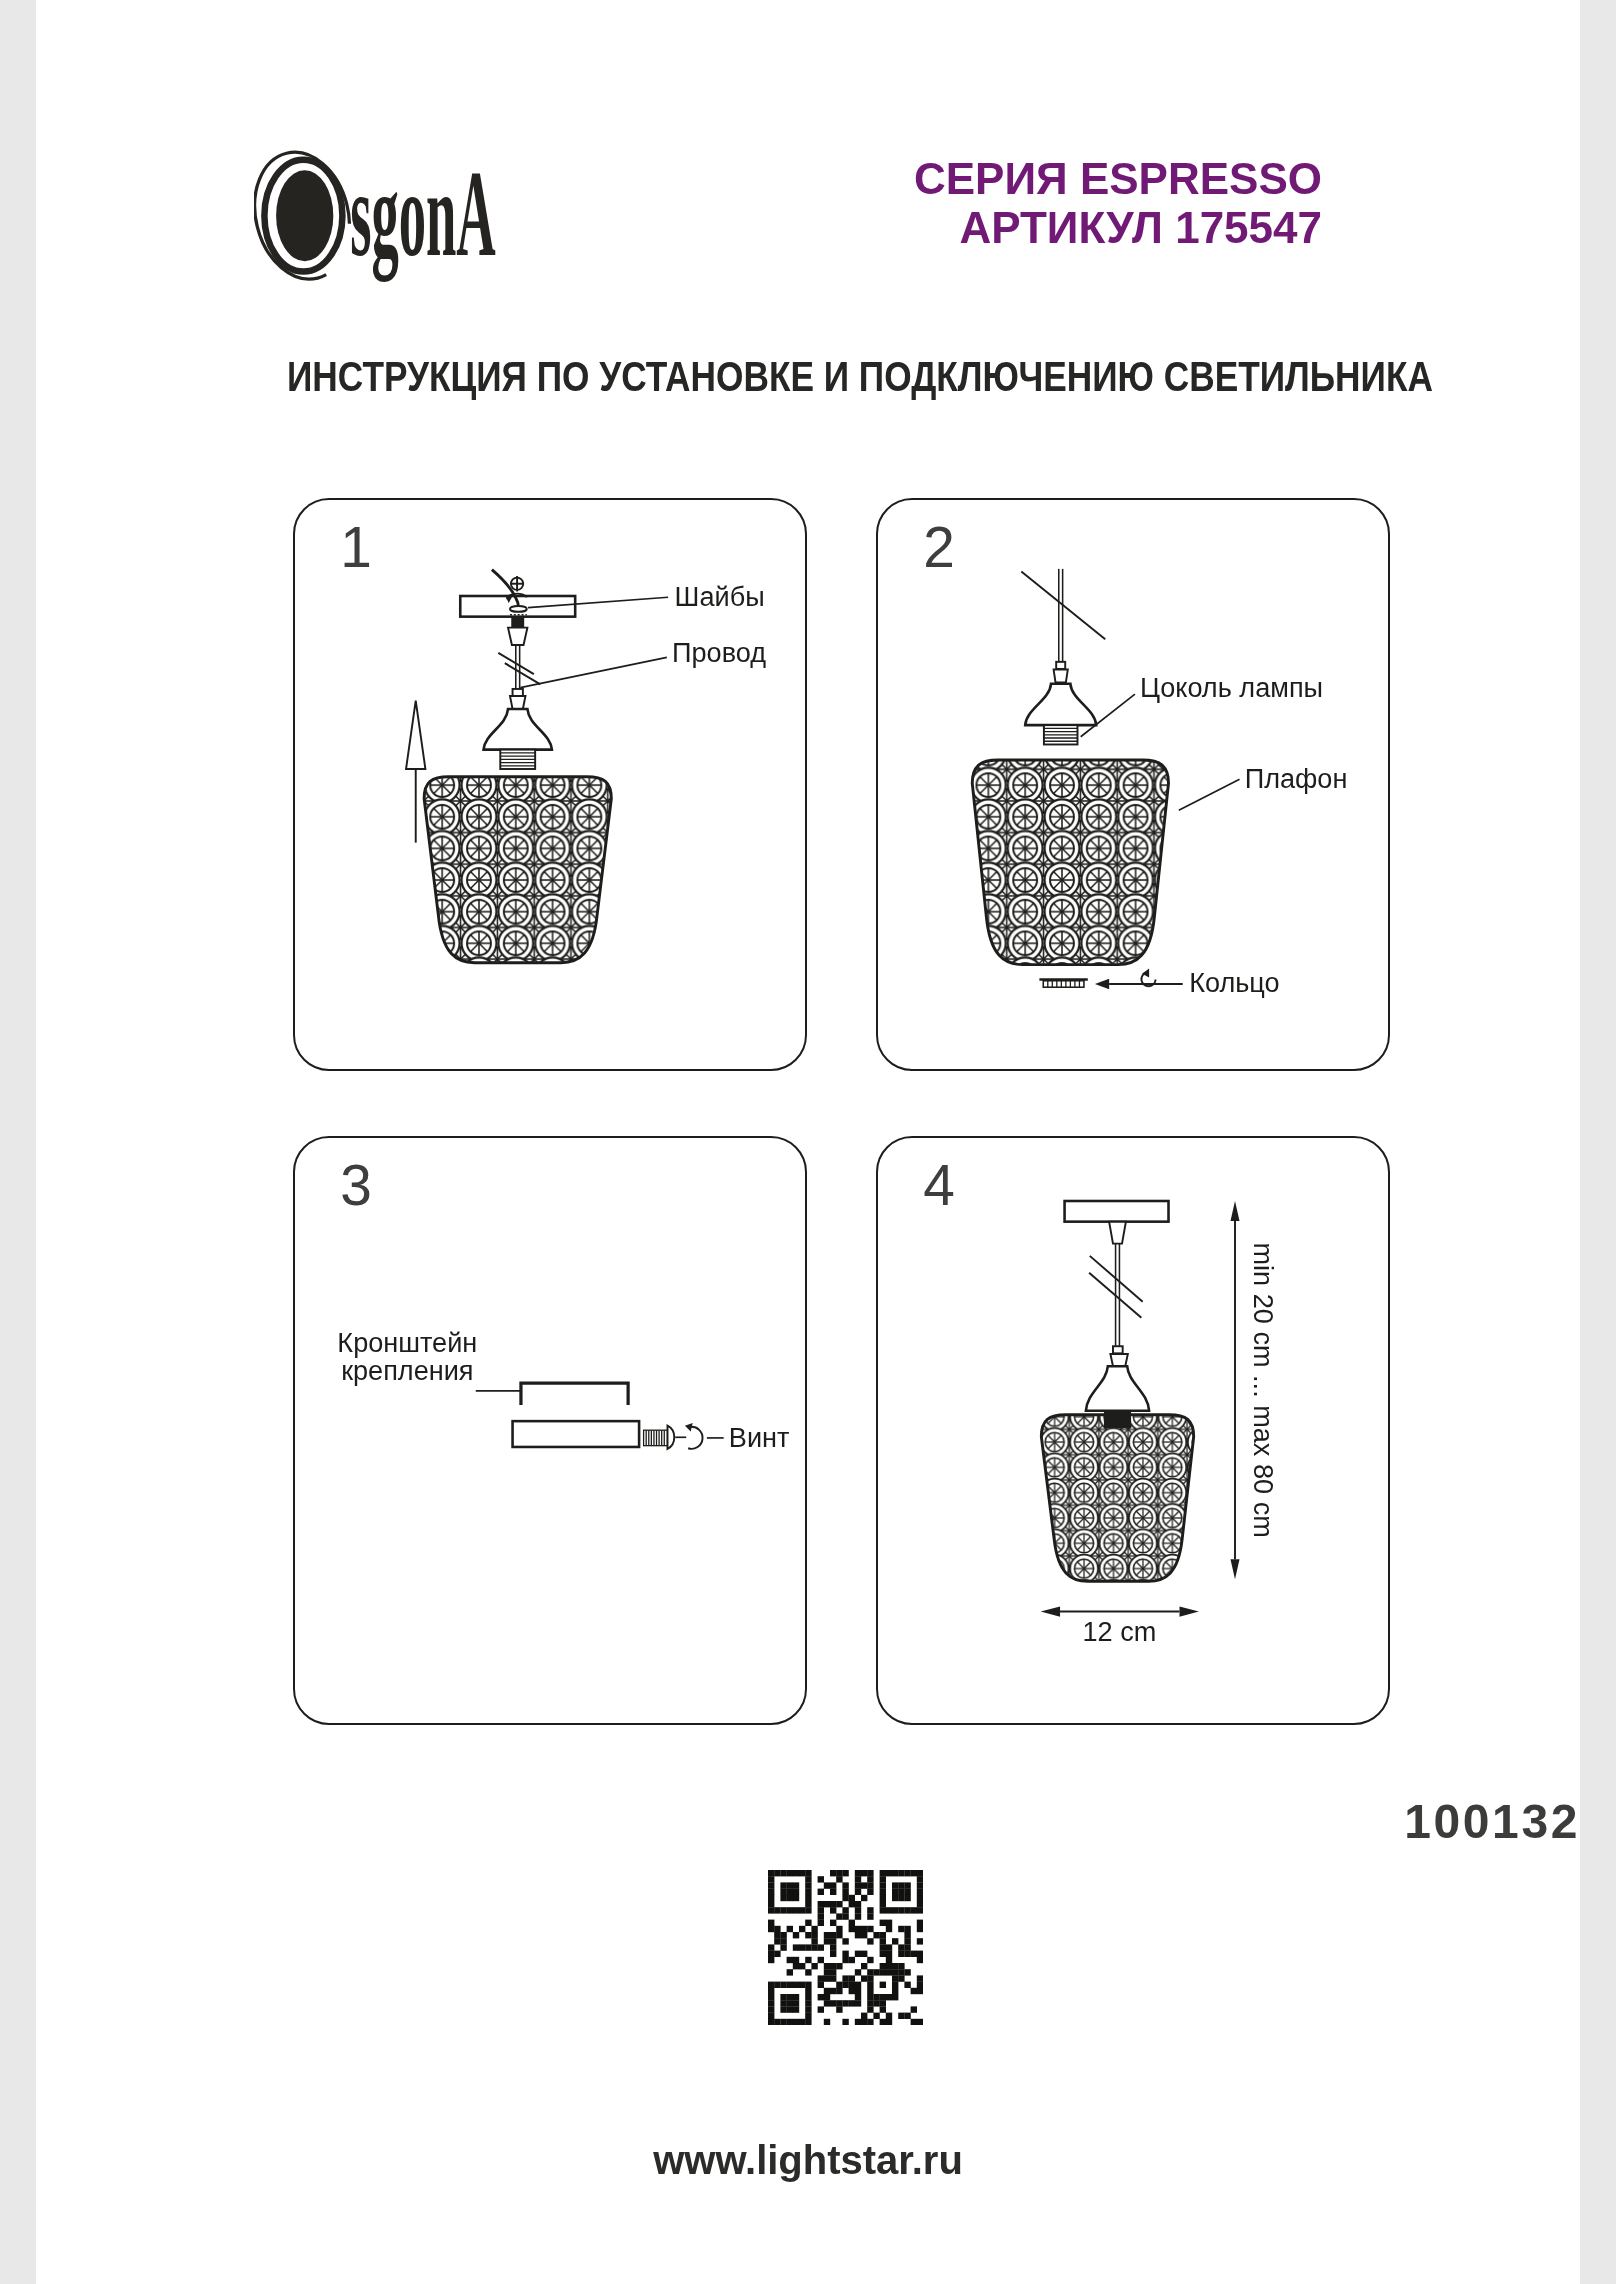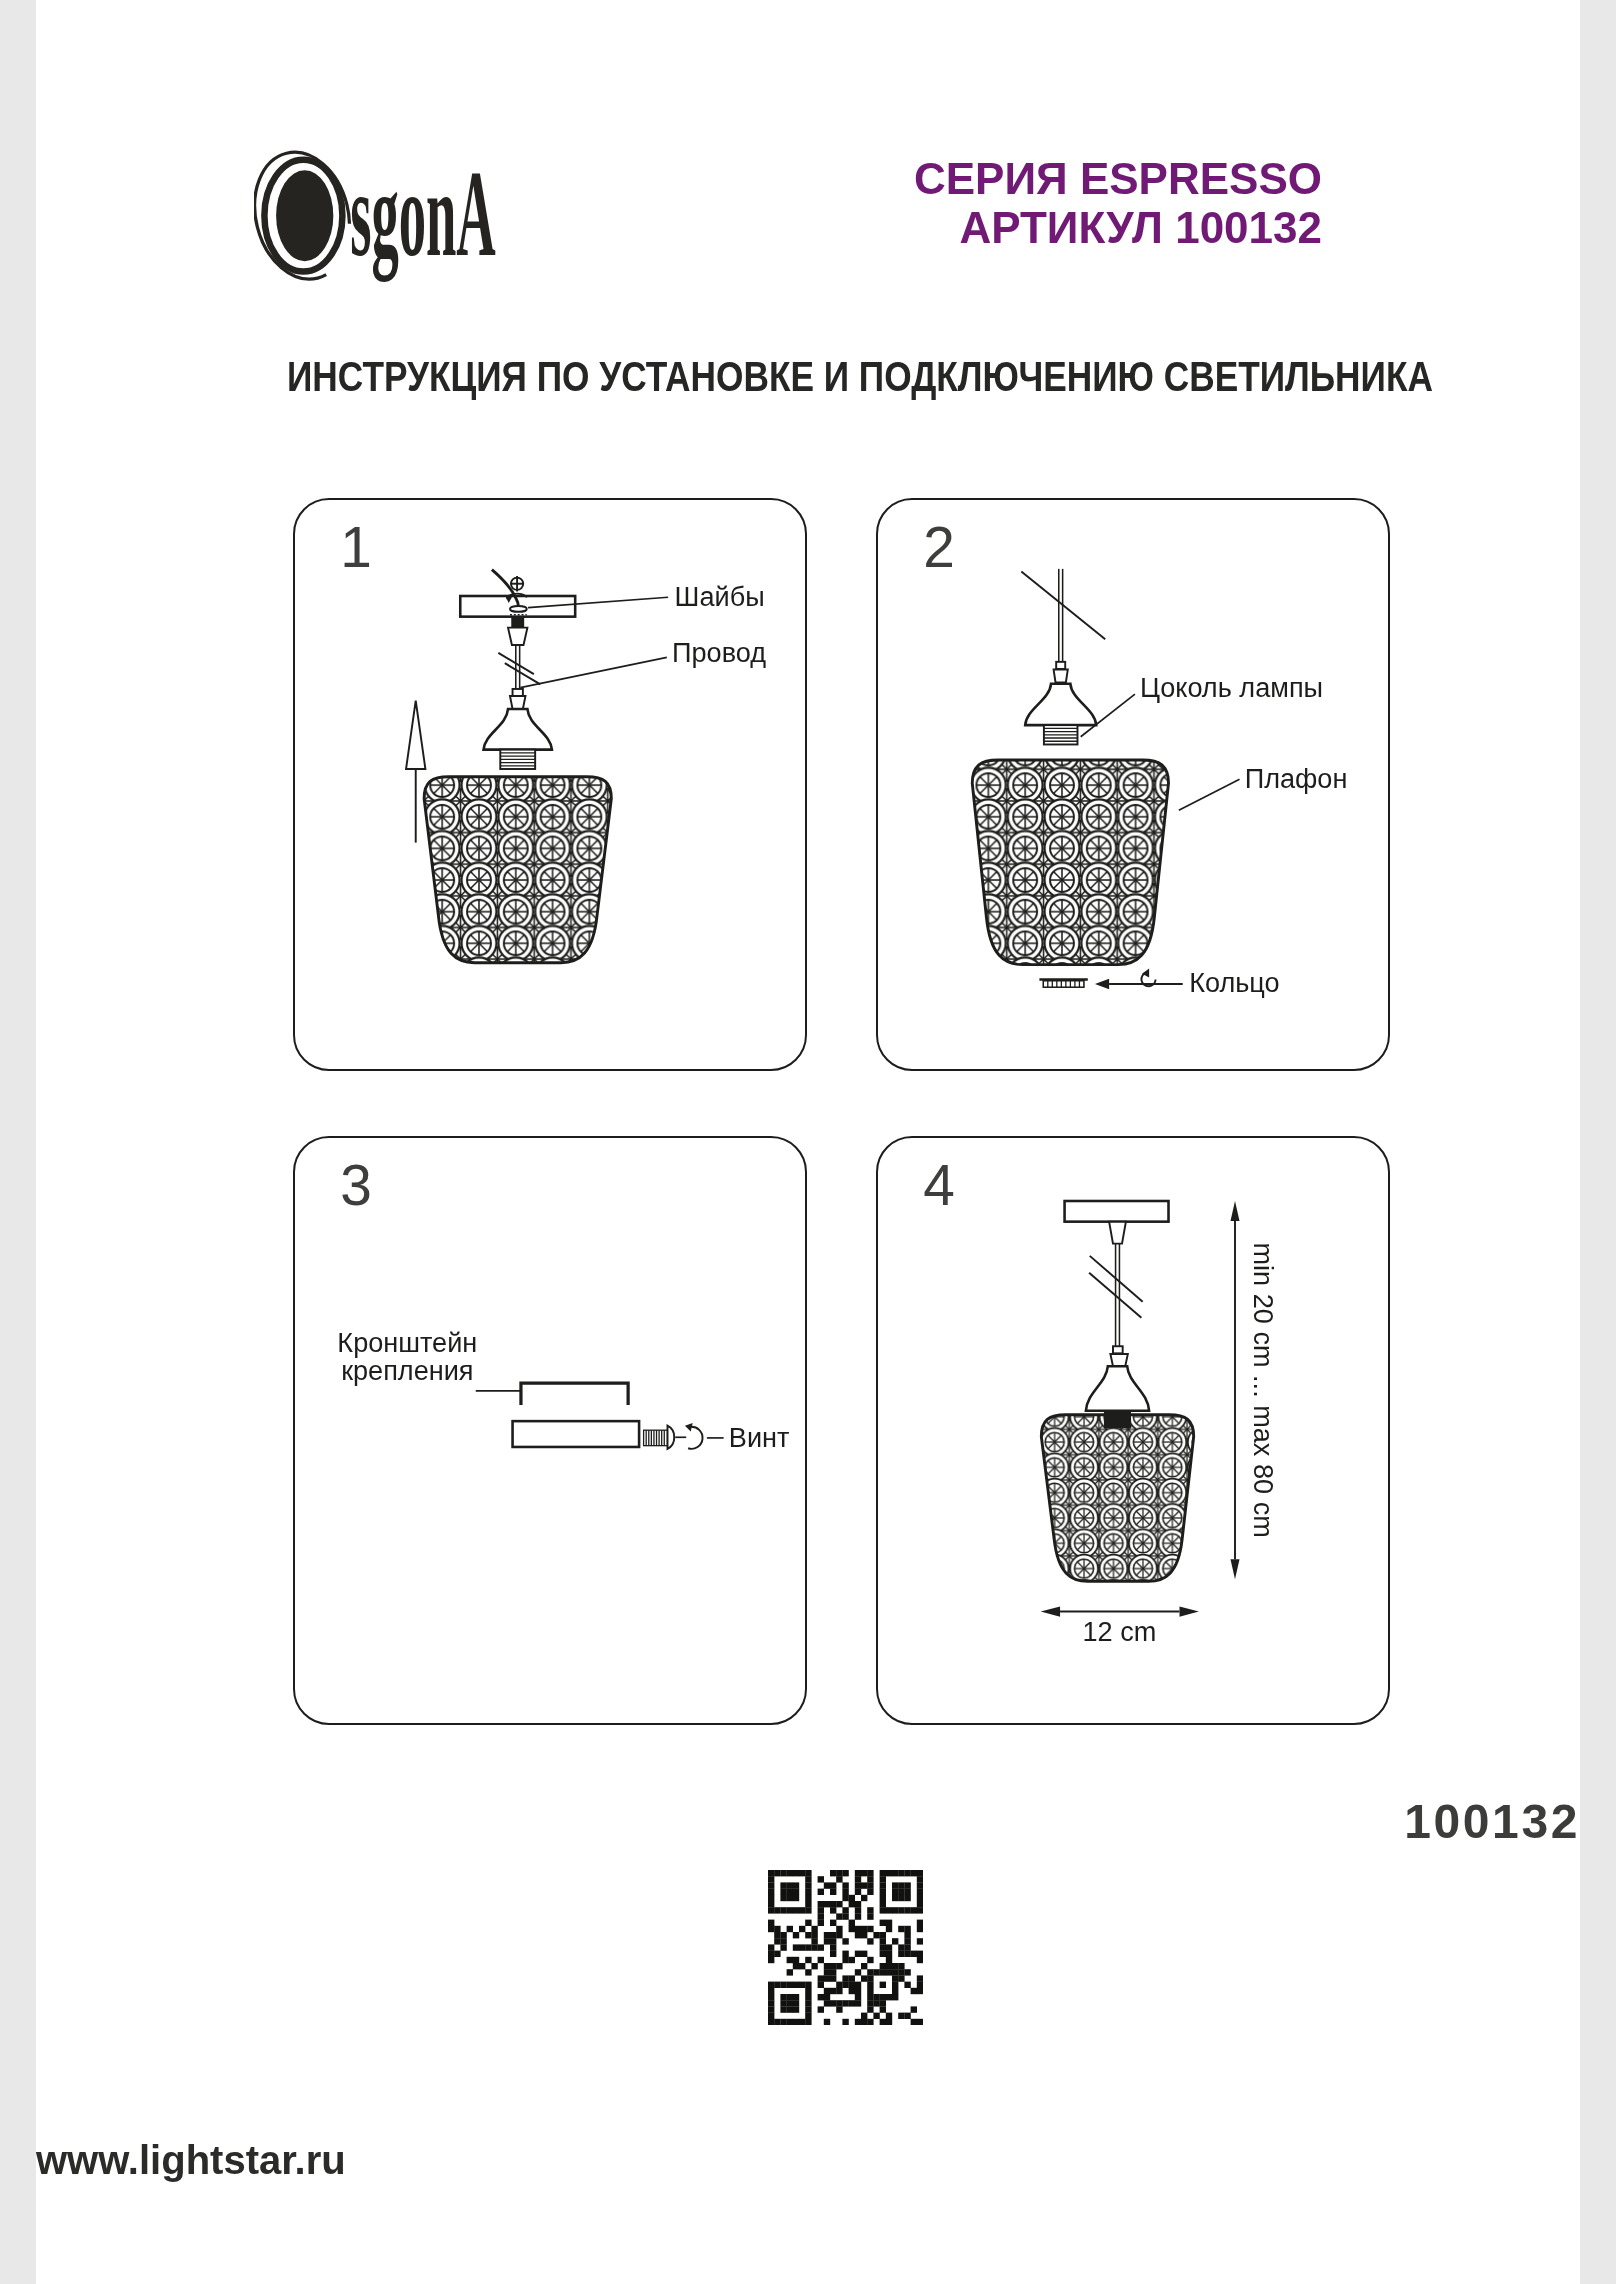--- a/index.html
+++ b/index.html
@@ -11,21 +11,21 @@
   .title{position:absolute;left:251px;top:352px;font-weight:bold;font-size:43px;
          white-space:nowrap;transform:scaleX(.82);transform-origin:left center;color:#262624}
   .panel{position:absolute;border:2.6px solid #1d1d1b;border-radius:36px;box-sizing:border-box;background:#fff}
   .panel svg{position:absolute;left:0;top:0;width:100%;height:100%}
   #p1{left:257px;top:498px;width:514px;height:573px}
   #p2{left:840px;top:498px;width:514px;height:573px}
   #p3{left:257px;top:1136px;width:514px;height:589px}
   #p4{left:840px;top:1136px;width:514px;height:589px}
   .artnum{position:absolute;left:0;right:0;top:1794px;text-align:right;font-weight:bold;
           font-size:48px;color:#3c3c3b;letter-spacing:2.6px}
-  .site{position:absolute;left:0;right:0;top:2138px;text-align:left;font-weight:bold;
+  .site{position:absolute;left:0;right:0;top:2138px;text-align:center;font-weight:bold;
         font-size:40px;color:#2b2b29}
   svg text.lbl{font-family:"Liberation Sans",sans-serif;font-size:42px;fill:#1d1d1b}
   svg text.num{font-family:"Liberation Sans",sans-serif;font-size:88px;fill:#3e3e3d}
   svg .ln{fill:#fff;stroke:#1d1d1b;stroke-width:4}
   svg .ln3{fill:#fff;stroke:#1d1d1b;stroke-width:3}
   svg .ldr{stroke:#1d1d1b;stroke-width:2.6;fill:none}
 </style>
 </head>
 <body>
 
@@ -64,21 +64,21 @@
     <g>
       <ellipse cx="74" cy="104" rx="71" ry="99" fill="none" stroke="#262421" stroke-width="5" stroke-dasharray="470 90" stroke-dashoffset="-120" transform="rotate(-14 74 104)"></ellipse>
       <ellipse cx="76" cy="104" rx="60" ry="86" fill="none" stroke="#262421" stroke-width="10"></ellipse>
       <ellipse cx="78" cy="104" rx="44" ry="70" fill="#262421"></ellipse>
     </g>
     <text x="148" y="164" font-family="&quot;Liberation Serif&quot;,serif" font-weight="bold" font-size="190" textLength="224" lengthAdjust="spacingAndGlyphs" fill="#262421">sgonA</text>
   </svg>
 
   <div class="hdr">
     <div>СЕРИЯ ESPRESSO</div>
-    <div>АРТИКУЛ 100132</div>
+    <div>АРТИКУЛ 175547</div>
   </div>
 
   <div class="title">ИНСТРУКЦИЯ ПО УСТАНОВКЕ И ПОДКЛЮЧЕНИЮ СВЕТИЛЬНИКА</div>
 
   <section class="panel" id="p1">
     <svg viewBox="0 0 790 880">
       <text class="num" x="70" y="103">1</text>
 
       <rect x="256" y="148" width="178" height="32" class="ln"></rect>
 

